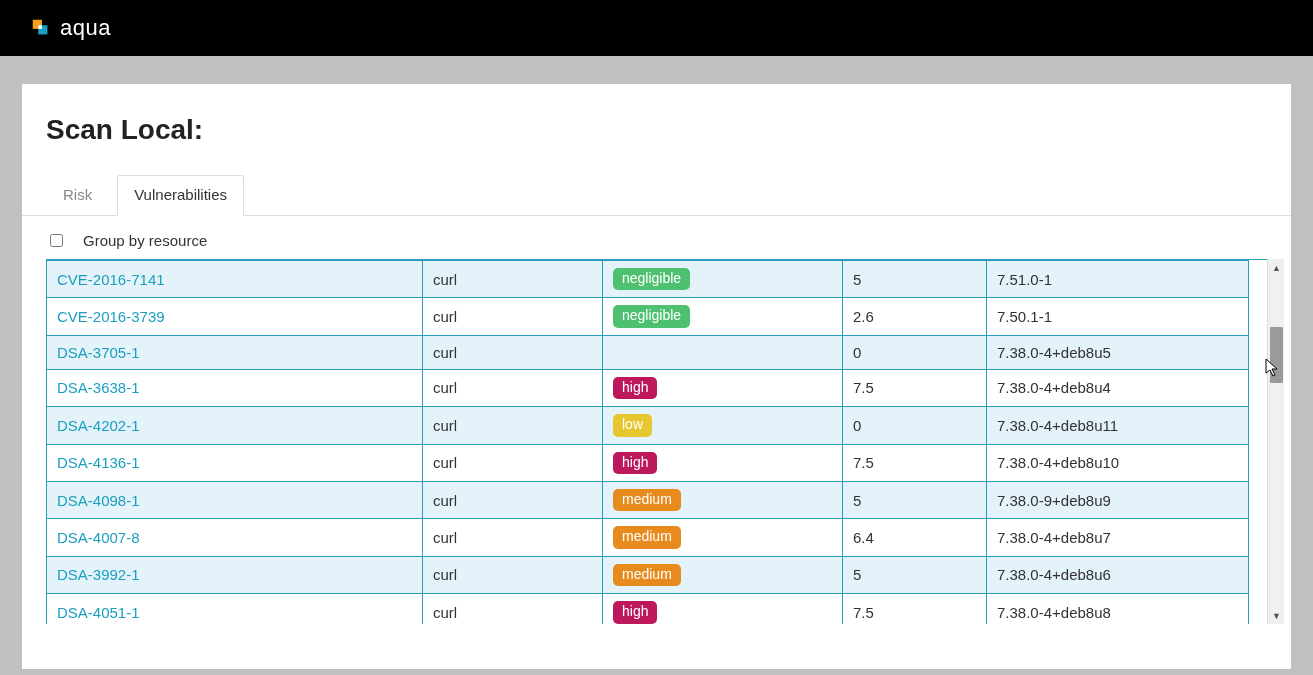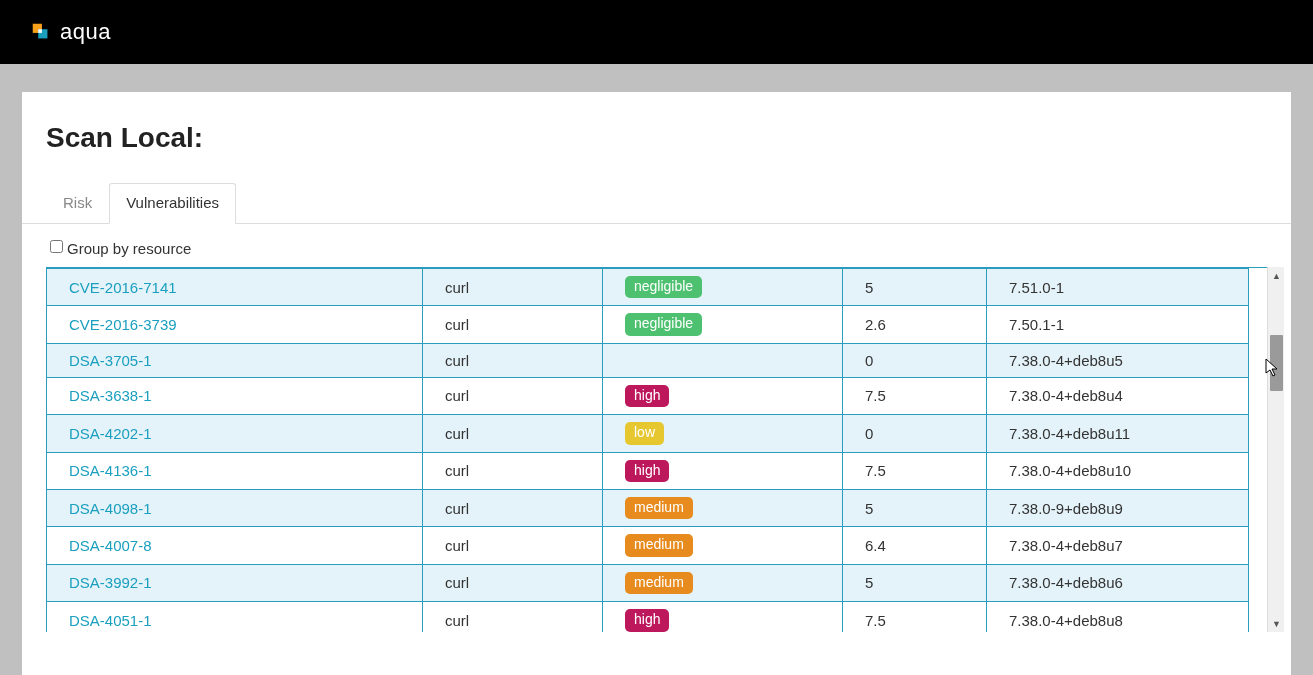--- a/index.html
+++ b/index.html
@@ -6,21 +6,21 @@
   body {
     font-family: "Segoe UI", "Helvetica Neue", Arial, sans-serif;
     background: #c0c0c0;
     width: 1313px;
     height: 675px;
     overflow: hidden;
     position: relative;
   }
   .topbar {
     background: #000;
-    height: 64px;
+    height: 56px;
     display: flex;
     align-items: center;
     padding-left: 30px;
   }
   .logo-wrap { display: flex; align-items: center; gap: 8px; }
   .logo-icon {
     width: 22px; height: 22px;
     position: relative;
   }
   .logo-text {
@@ -46,21 +46,21 @@
   .subtitle {
     font-size: 15px;
     color: #444;
     margin-top: 6px;
   }
   .tabs {
     margin-top: 28px;
     padding: 0 24px;
     border-bottom: 1px solid #ddd;
     display: flex;
-    gap: 0;
+    gap: 8px;
   }
   .tab {
     padding: 10px 16px 12px 16px;
     font-size: 15px;
     color: #888;
     cursor: pointer;
     border: 1px solid transparent;
     border-bottom: none;
     position: relative;
     top: 1px;
@@ -70,42 +70,43 @@
     border: 1px solid #ddd;
     border-bottom: 1px solid #fff;
     background: #fff;
     border-radius: 3px 3px 0 0;
   }
   .controls {
     padding: 16px 28px 10px 28px;
     font-size: 15px;
     color: #333;
     display: flex;
-    gap: 4px;
+    align-items: center;
+    gap: 20px;
   }
   .controls input[type=checkbox] {
     width: 13px; height: 13px;
   }
   .table-wrap {
     margin: 0 24px;
     position: relative;
   }
   .scroll-area {
     height: 365px;
     overflow: hidden;
     border-top: 1px solid #2a9dbf;
   }
   table {
     width: 1202px;
     border-collapse: collapse;
     table-layout: fixed;
   }
   td {
     border: 1px solid #2a9dbf;
-    padding: 7px 22px;
+    padding: 7px 10px;
     font-size: 15px;
     color: #333;
     height: 34px;
     vertical-align: middle;
   }
   tr:nth-child(odd) { background: #e4f3f9; }
   tr:nth-child(even) { background: #fff; }
   .col-id { width: 376px; }
   .col-pkg { width: 180px; }
   .col-sev { width: 240px; }

